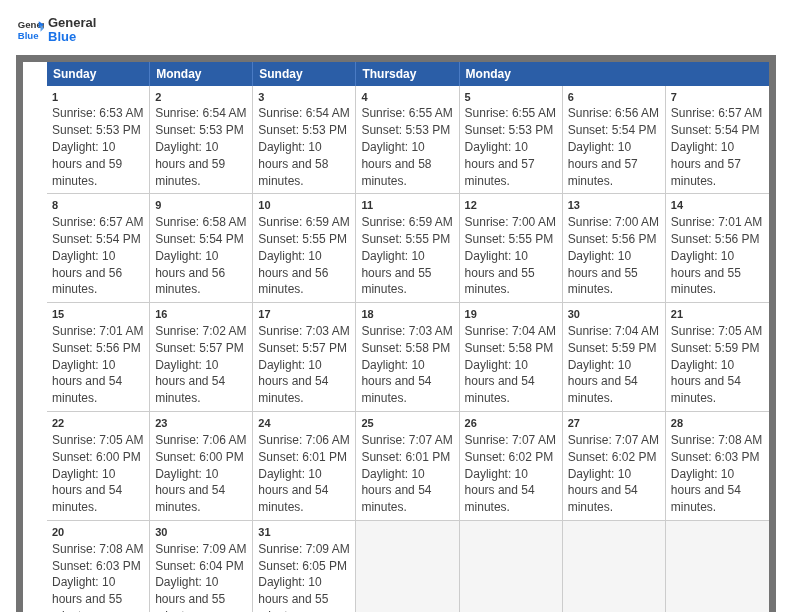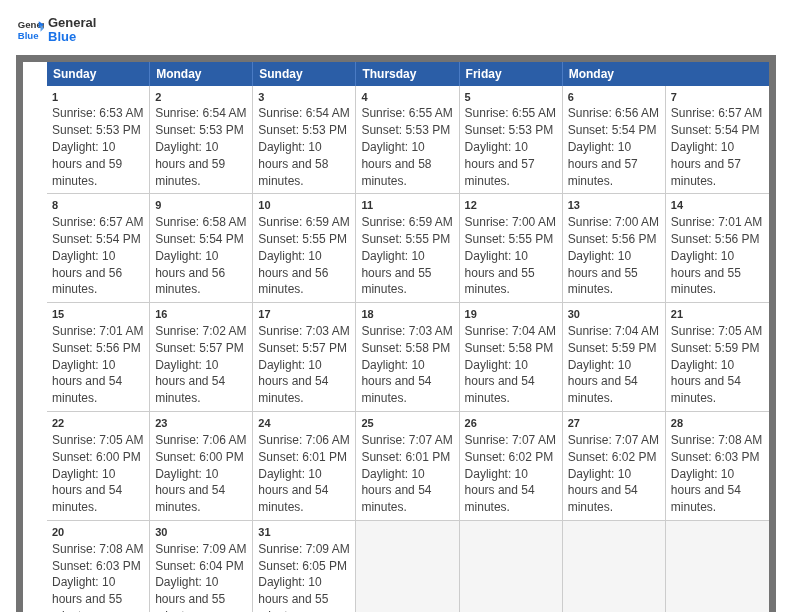--- a/index.html
+++ b/index.html
@@ -131,21 +131,20 @@
       <div class="location"></div>
     </div>
   </div>
 
   <div class="calendar">
     <div class="cal-header">
     <div class="cal-header-cell">Sunday</div>
         <div class="cal-header-cell">Monday</div>
         <div class="cal-header-cell">Sunday</div>
         <div class="cal-header-cell">Thursday</div>
-        <div class="cal-header-cell">Friday</div>
         <div class="cal-header-cell">Monday</div>
       </div>
     <div class="cal-body">
     <div class="cal-row">
           <div class="cal-cell"><span class="day-num">1</span><span class="info">Sunrise: 6:53 AM<br>Sunset: 5:53 PM<br>Daylight: 10 hours and 59 minutes.</span></div>
           <div class="cal-cell"><span class="day-num">2</span><span class="info">Sunrise: 6:54 AM<br>Sunset: 5:53 PM<br>Daylight: 10 hours and 59 minutes.</span></div>
           <div class="cal-cell"><span class="day-num">3</span><span class="info">Sunrise: 6:54 AM<br>Sunset: 5:53 PM<br>Daylight: 10 hours and 58 minutes.</span></div>
           <div class="cal-cell"><span class="day-num">4</span><span class="info">Sunrise: 6:55 AM<br>Sunset: 5:53 PM<br>Daylight: 10 hours and 58 minutes.</span></div>
           <div class="cal-cell"><span class="day-num">5</span><span class="info">Sunrise: 6:55 AM<br>Sunset: 5:53 PM<br>Daylight: 10 hours and 57 minutes.</span></div>
           <div class="cal-cell"><span class="day-num">6</span><span class="info">Sunrise: 6:56 AM<br>Sunset: 5:54 PM<br>Daylight: 10 hours and 57 minutes.</span></div>

